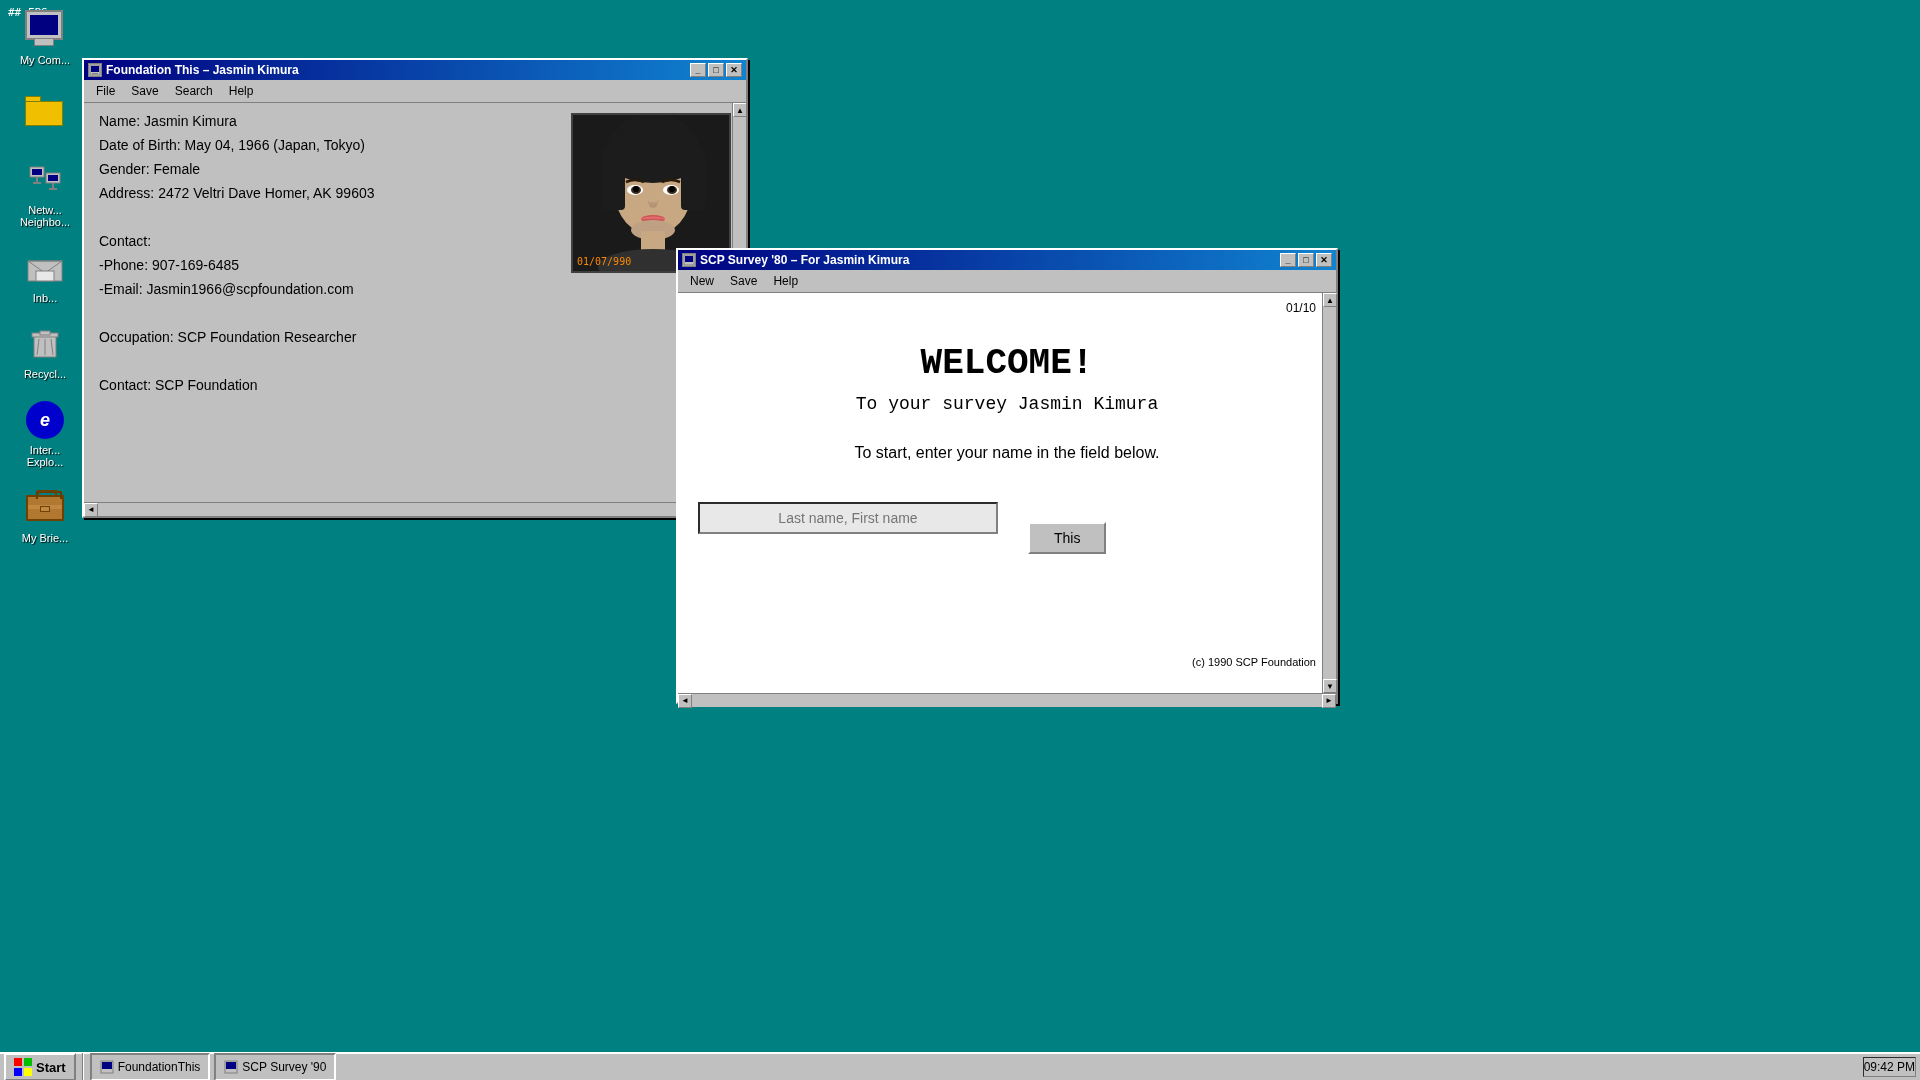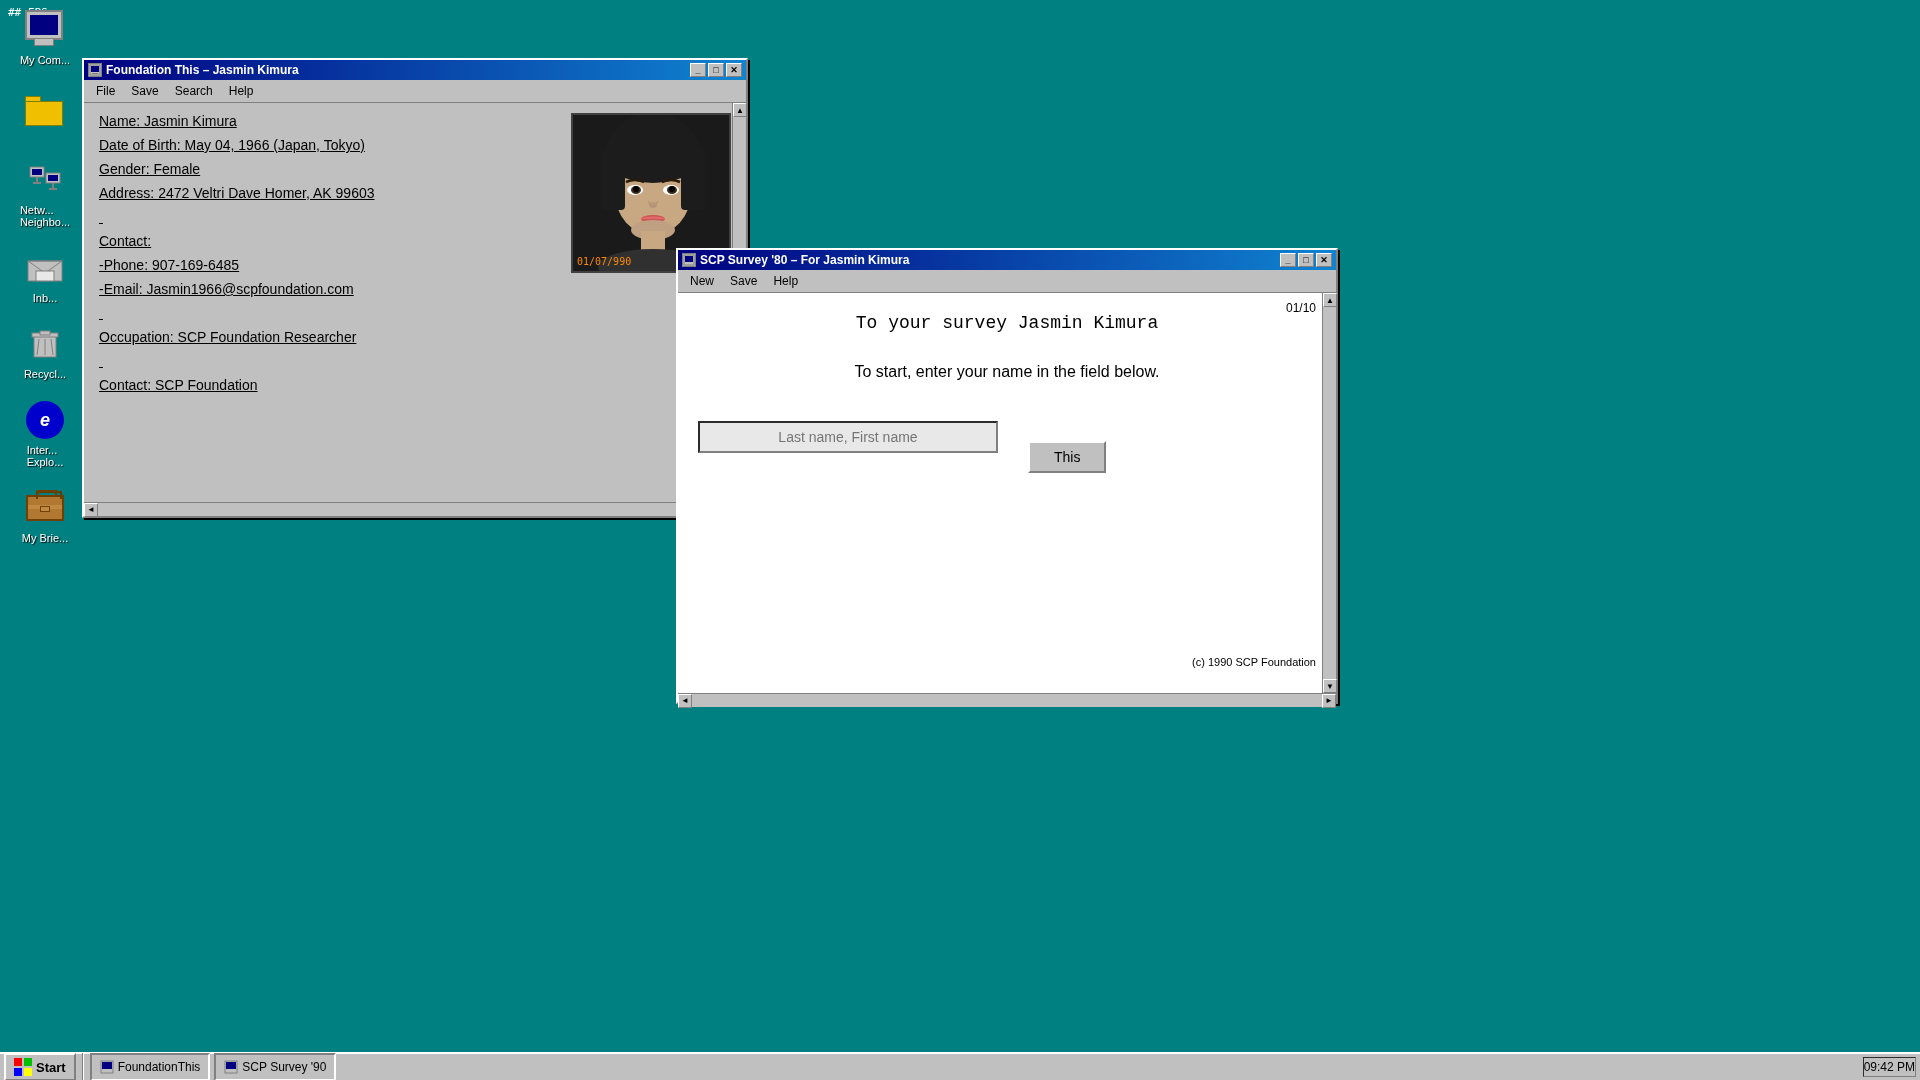--- a/index.html
+++ b/index.html
@@ -43,20 +43,21 @@
 
     .desktop-icon .icon-img {
       width: 40px;
       height: 40px;
       margin-bottom: 4px;
     }
 
     .desktop-icon .icon-label {
       color: white;
       font-size: 11px;
+      text-align: center;
       text-shadow: 1px 1px 1px #000;
     }
 
     
     .monitor-icon {
       background: #c0c0c0;
       width: 38px;
       height: 30px;
       border: 2px solid #808080;
       position: relative;
@@ -224,21 +225,20 @@
     }
 
     .foundation-content {
       padding: 10px 15px;
       font-size: 14px;
       color: #000;
       display: flex;
       gap: 20px;
       height: calc(100% - 52px);
       overflow: hidden;
-      text-decoration: underline;
     }
 
     .foundation-text {
       flex: 1;
     }
 
     .foundation-text p {
       margin-bottom: 8px;
       font-size: 14px;
     }
@@ -682,20 +682,21 @@
 
   <div class="win95-menubar">
     <div class="menu-item">New</div>
     <div class="menu-item">Save</div>
     <div class="menu-item">Help</div>
   </div>
 
   <div class="survey-content">
     <div class="survey-page-num">01/10</div>
 
+    <div class="survey-welcome">WELCOME!</div>
     <div class="survey-subtitle">To your survey Jasmin Kimura</div>
     <div class="survey-instruction">To start, enter your name in the field below.</div>
 
     <div style="display:flex;flex-direction:row;align-items:center;gap:30px;">
       <input class="survey-input" type="text" placeholder="Last name, First name" style="">
       <button class="survey-next-btn">This</button>
     </div>
 
     <div class="survey-copyright">(c) 1990 SCP Foundation</div>
 

